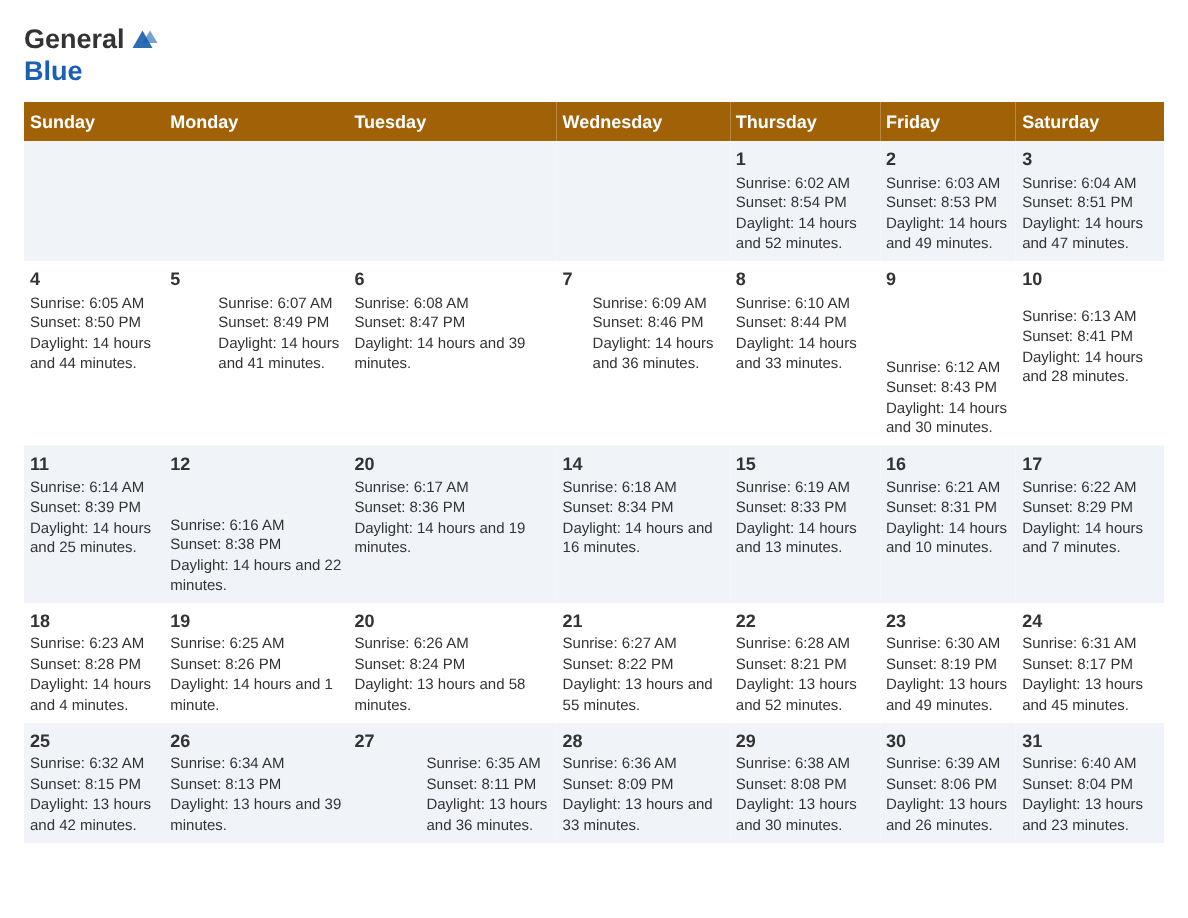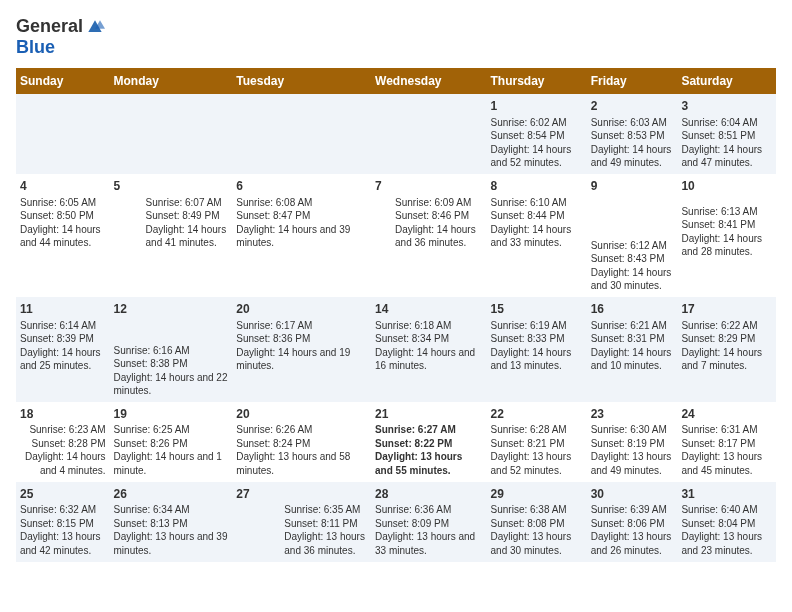--- a/index.html
+++ b/index.html
@@ -236,39 +236,39 @@
         <td>
           <span class="day-number">17</span>
           <div class="day-info" style="white-space: pre-line;">Sunrise: 6:22 AM
 Sunset: 8:29 PM
 Daylight: 14 hours and 7 minutes.</div>
         </td>
       </tr>
       <tr>
         <td>
           <span class="day-number">18</span>
-          <div class="day-info" style="white-space: pre-line; text-align: right;">Sunrise: 6:23 AM
+          <div class="day-info" style="white-space: pre-line;">Sunrise: 6:23 AM
 Sunset: 8:28 PM
 Daylight: 14 hours and 4 minutes.</div>
         </td>
         <td>
           <span class="day-number">19</span>
           <div class="day-info" style="white-space: pre-line;">Sunrise: 6:25 AM
 Sunset: 8:26 PM
 Daylight: 14 hours and 1 minute.</div>
         </td>
         <td>
           <span class="day-number">20</span>
           <div class="day-info" style="white-space: pre-line;">Sunrise: 6:26 AM
 Sunset: 8:24 PM
 Daylight: 13 hours and 58 minutes.</div>
         </td>
         <td>
           <span class="day-number">21</span>
-          <div class="day-info" style="white-space: pre-line; font-weight: bold;">Sunrise: 6:27 AM
+          <div class="day-info" style="white-space: pre-line;">Sunrise: 6:27 AM
 Sunset: 8:22 PM
 Daylight: 13 hours and 55 minutes.</div>
         </td>
         <td>
           <span class="day-number">22</span>
           <div class="day-info" style="white-space: pre-line;">Sunrise: 6:28 AM
 Sunset: 8:21 PM
 Daylight: 13 hours and 52 minutes.</div>
         </td>
         <td>

